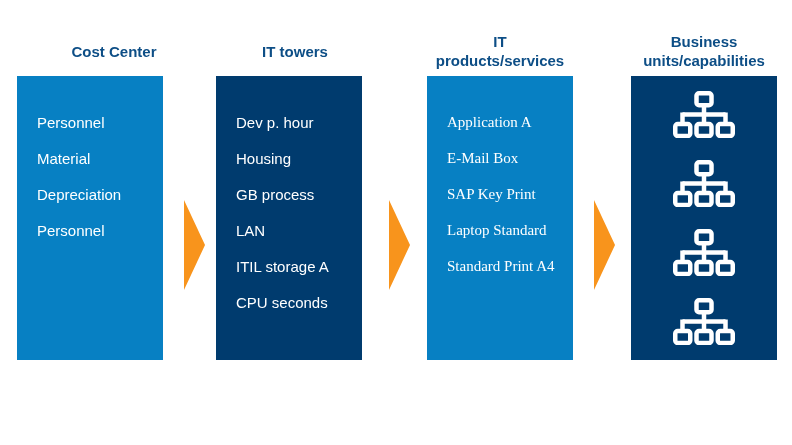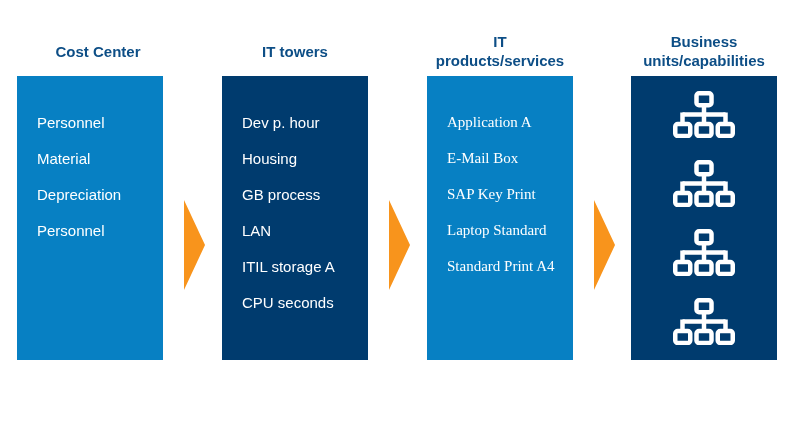--- a/index.html
+++ b/index.html
@@ -13,31 +13,31 @@
   .canvas{
     position:relative;width:792px;height:445px;background:#ffffff;
     font-family:"Liberation Sans", sans-serif;overflow:hidden;
   }
   .col-header{
     position:absolute;top:30px;height:42px;width:180px;
     display:flex;flex-direction:column;justify-content:center;align-items:center;
     text-align:center;color:var(--header-text);font-weight:bold;
     font-size:15px;line-height:19px;
   }
-  #hdr-1{left:8px;}
+  #hdr-1{left:0px;padding-left:24px;}
   #hdr-2{left:205px;}
   #hdr-3{left:410px;}
   #hdr-4{left:614px;}
   .col{
     position:absolute;top:76px;width:146px;height:284px;
   }
   .col.light{background:var(--light-blue);}
   .col.dark{background:var(--dark-blue);}
   #col-1{left:17px;}
-  #col-2{left:222px;}
+  #col-2{left:216px;}
   #col-3{left:427px;font-family:Liberation Serif, serif;}
   #col-4{left:631px;}
   .items{
     list-style:none;margin:0;padding:28px 6px 0 20px;
   }
   .items li{
     height:36px;display:flex;align-items:center;
     color:var(--item-text);font-size:15px;white-space:nowrap;
   }
   .icon-stack{

